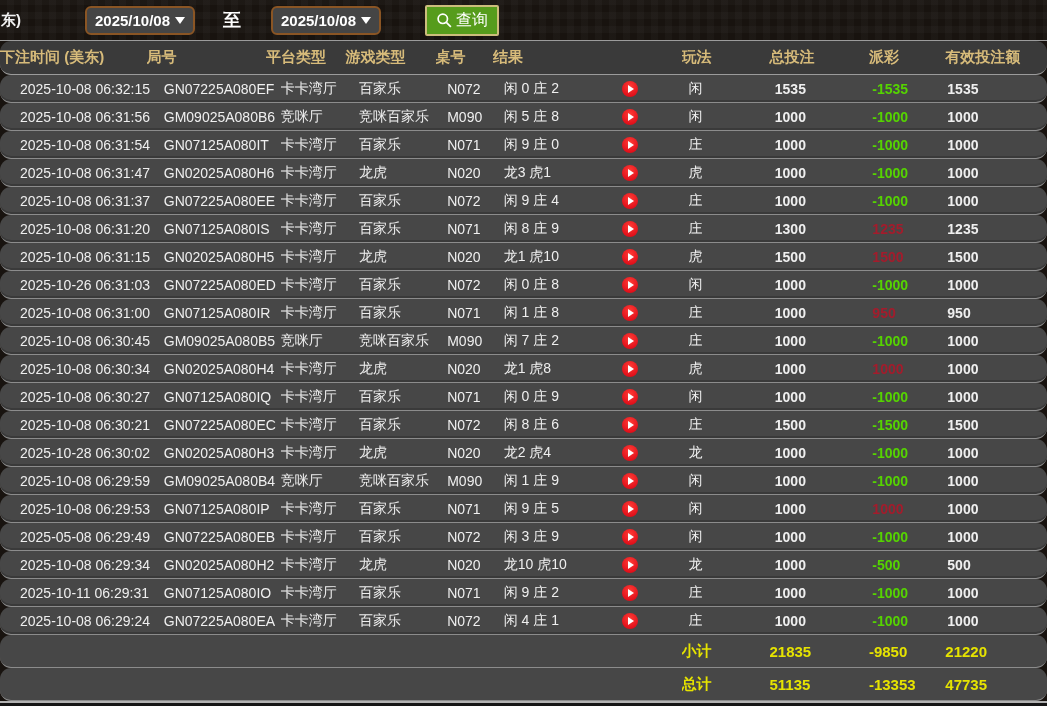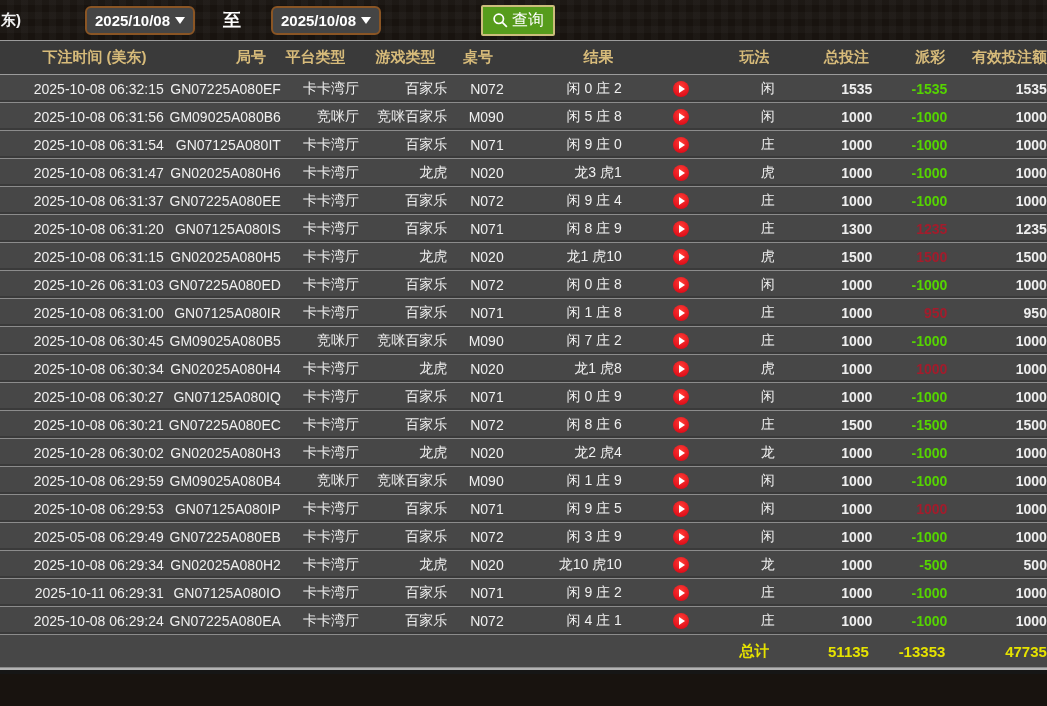--- a/index.html
+++ b/index.html
@@ -23,30 +23,30 @@
     margin-left:64px; width:110px; height:29px;
     background:#454545; border:2px solid #8a5524; border-radius:6px;
     color:#fff; font-weight:bold; font-size:15px;
     display:flex; align-items:center; justify-content:center; gap:5px;
     cursor:pointer; font-family:inherit;
   }
   .datepicker.second { margin-left:30px; }
   .caret { width:0; height:0; border-left:5px solid transparent; border-right:5px solid transparent; border-top:7px solid #ffffff; display:inline-block; }
   .to-label { color:#ffffff; font-size:18px; font-weight:bold; margin-left:28px; }
   .search-btn {
-    margin-left:100px; height:31px; padding:0 9px;
+    margin-left:44px; height:31px; padding:0 9px;
     background:#569c1c; border:2px solid #ccbd7c; border-radius:2px;
     color:#ffffff; font-size:16px; display:flex; align-items:center; gap:3px;
     cursor:pointer; font-family:inherit;
   }
   
   .trow {
     display:grid;
     grid-template-columns:14% 11.4% 7.6% 8.6% 5.5% 11.5% 6.5% 8.4% 9.5% 7.3% 9.7%;
-    align-items:center; text-align:right;
+    align-items:center; text-align:left;border-radius:11px;
   }
   .thead {
     height:34px; background:#3a3a3a; color:#d7bb7a;
     font-weight:bold; font-size:15px;
     border-bottom:1px solid #9b9b9b;
   }
   .tbody .trow {
     height:28px; background:#474747; color:#efefef; font-size:14px;
     border-bottom:1px solid #8c8c8c;
     box-shadow:inset 0 -2px 0 rgba(0,0,0,.18);
@@ -414,20 +414,26 @@
         <div class="cell c-play_icon"><span class="play-icon">
             <span class="play-tri"></span>
           </span></div>
         <div class="cell c-side">庄</div>
         <div class="cell c-bet">1000</div>
         <div class="cell c-payout neg">-1000</div>
         <div class="cell c-valid">1000</div>
       </div>
     </div>
 
+  <div class="trow sumrow">
+    <div class="cell sum-label">小计</div>
+    <div class="cell sum-bet">21835</div>
+    <div class="cell sum-payout">-9850</div>
+    <div class="cell sum-valid">21220</div>
+  </div>
 
   <div class="trow sumrow">
     <div class="cell sum-label">总计</div>
     <div class="cell sum-bet">51135</div>
     <div class="cell sum-payout">-13353</div>
     <div class="cell sum-valid">47735</div>
   </div>
 
   <div class="bottom-line"></div>
   <div class="bottom-dark"></div>

